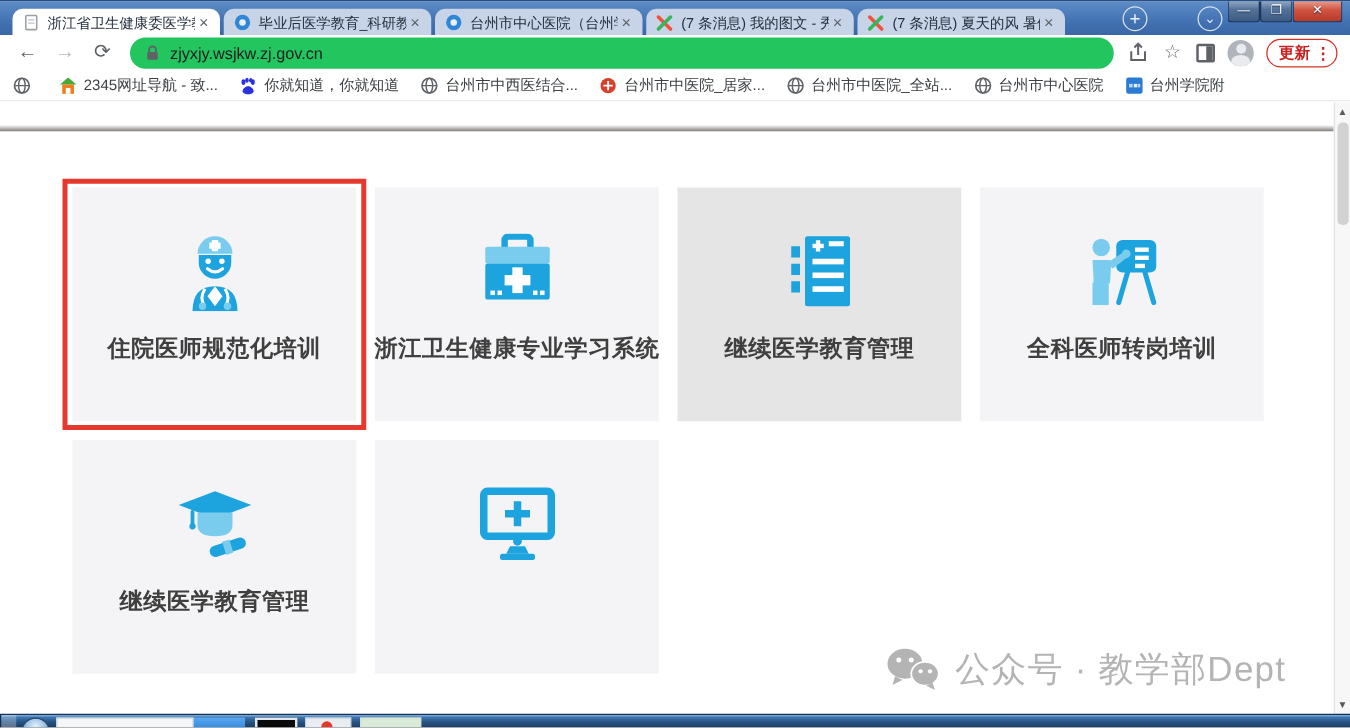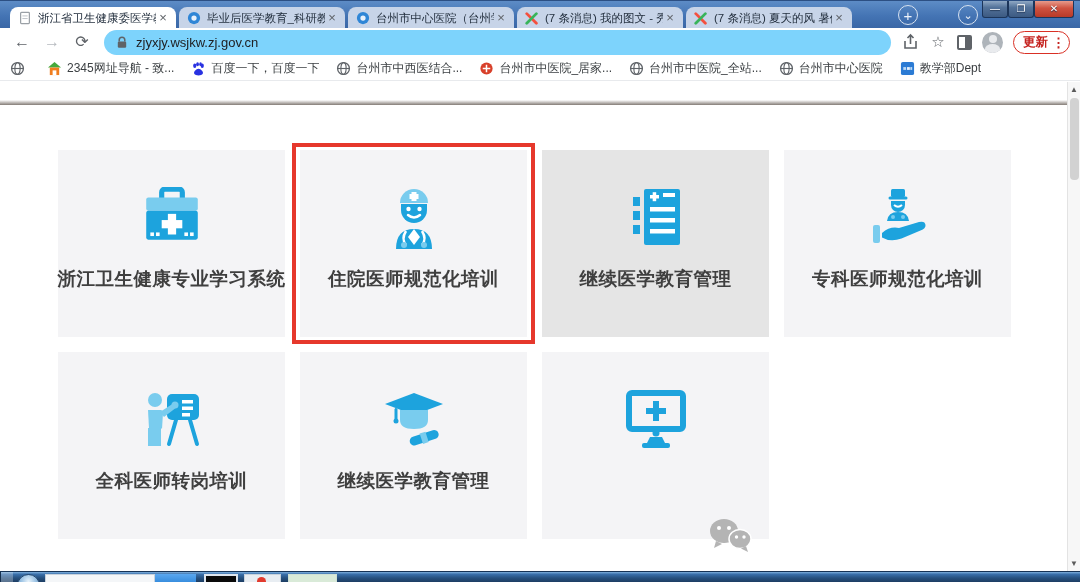--- a/index.html
+++ b/index.html
@@ -48,21 +48,21 @@
 
   
   .toolbar {
     position:absolute; top:28px; left:0; right:0; height:28px; background:#fff;
     display:flex; align-items:center; padding:0 10px;
   }
   .nav-ico { width:24px; height:24px; text-align:center; line-height:24px;
              font-size:16px; color:#5f6368; margin-right:6px; }
   .nav-ico.disabled { color:#b6babf; }
   .omnibox {
-    flex:1; height:25px; margin:0 10px 0 4px; background:#7dd3fc;
+    flex:1; height:25px; margin:0 10px 0 4px; background:#22c55e;
     border-radius:13px; display:flex; align-items:center; padding:0 12px;
   }
   .omnibox .url { font-size:13px; color:#202124; margin-left:8px; }
   .tb-right { display:flex; align-items:center; gap:10px; }
   .tb-ico { width:18px; height:18px; color:#5f6368; font-size:15px; line-height:18px; text-align:center; }
   .panel-ico { width:15px; height:15px; border:2px solid #5f6368; border-radius:2px; position:relative; }
   .panel-ico::after { content:""; position:absolute; right:0; top:0; bottom:0; width:5px; background:#5f6368; }
   .avatar { width:21px; height:21px; border-radius:50%; background:#aeb4ba; position:relative; overflow:hidden; }
   .avatar::before { content:""; position:absolute; left:6.5px; top:3px; width:8px; height:8px; border-radius:50%; background:#e9ebee; }
   .avatar::after { content:""; position:absolute; left:3px; top:12px; width:15px; height:10px; border-radius:50% 50% 0 0; background:#e9ebee; }
@@ -271,21 +271,21 @@
       <span class="bm-label">2345网址导航 - 致...</span>
     </div>
     <div class="bm">
       <svg viewBox="0 0 16 16">
           <ellipse cx="4" cy="5" rx="1.7" ry="2.4" fill="#2932e1"></ellipse>
           <ellipse cx="12" cy="5" rx="1.7" ry="2.4" fill="#2932e1"></ellipse>
           <ellipse cx="7" cy="3.4" rx="1.5" ry="2.2" fill="#2932e1"></ellipse>
           <ellipse cx="10.2" cy="3.4" rx="1.4" ry="2" fill="#2932e1"></ellipse>
           <path d="M4.2 10.5 q3.8 -4.5 7.6 0 q2.4 3 -1 4.4 q-2.8 1 -5.6 0 q-3.4 -1.4 -1 -4.4z" fill="#2932e1"></path>
         </svg>
-      <span class="bm-label">百度一下，百度一下</span>
+      <span class="bm-label">你就知道，你就知道</span>
     </div>
     <div class="bm">
       <svg viewBox="0 0 16 16">
           <circle cx="8" cy="8" r="6.3" fill="none" stroke="#5f6368" stroke-width="1.4"></circle>
           <ellipse cx="8" cy="8" rx="2.8" ry="6.3" fill="none" stroke="#5f6368" stroke-width="1.2"></ellipse>
           <path d="M1.7 8 h12.6" stroke="#5f6368" stroke-width="1.2"></path>
         </svg>
       <span class="bm-label">台州市中西医结合...</span>
     </div>
     <div class="bm">
@@ -311,50 +311,33 @@
         </svg>
       <span class="bm-label">台州市中心医院</span>
     </div>
     <div class="bm">
       <svg viewBox="0 0 16 16">
           <rect x="1" y="1" width="14" height="14" rx="2" fill="#2b7bd4"></rect>
           <rect x="3.5" y="6.5" width="3" height="3" fill="#bcd9f5"></rect>
           <rect x="7.5" y="6.5" width="3" height="3" fill="#e6f1fc"></rect>
           <rect x="11" y="6.5" width="2" height="3" fill="#bcd9f5"></rect>
         </svg>
-      <span class="bm-label">教学部Dept</span>
+      <span class="bm-label">台州学院附</span>
     </div>
   </div>
 
   <div class="banner"></div>
 
   <div class="scrollbar">
     <div class="sb-arrow up">▲</div>
     <div class="sb-thumb"></div>
     <div class="sb-arrow down">▼</div>
   </div>
 
   <div class="grid">
-
-    <div class="card">
-      <div class="c-icon">
-        <svg width="66" height="62" viewBox="0 0 64 60">
-          <rect x="22" y="2" width="20" height="12" rx="3" fill="none" stroke="#1da3dd" stroke-width="5"></rect>
-          <rect x="7" y="10" width="50" height="13" rx="2" class="lite"></rect>
-          <rect x="7" y="23" width="50" height="28" rx="2" class="main"></rect>
-          <rect x="28" y="26" width="8" height="20" class="white"></rect>
-            <rect x="22" y="32" width="20" height="8" class="white"></rect>
-          <rect x="11" y="44" width="3.5" height="3.5" class="white"></rect>
-            <rect x="16.5" y="44" width="3.5" height="3.5" class="white"></rect>
-          <rect x="44" y="44" width="3.5" height="3.5" class="white"></rect>
-            <rect x="49.5" y="44" width="3.5" height="3.5" class="white"></rect>
-        </svg>
-      </div>
-      <div class="c-label">浙江卫生健康专业学习系统</div>
-    </div>
 
     <div class="card">
       <div class="hl-frame"></div>
       <div class="c-icon">
         <svg width="60" height="62" viewBox="0 0 60 62">
           <path d="M16 16 a14 14 0 0 1 28 0 z" class="lite"></path>
           <rect x="27.5" y="5" width="5" height="9" class="white"></rect>
             <rect x="25.5" y="7" width="9" height="5" class="white"></rect>
           <path d="M17 17 h26 v6 a13 13 0 0 1 -26 0 z" class="main"></path>
           <circle cx="24.5" cy="22" r="2.2" class="white"></circle>
@@ -363,54 +346,55 @@
           <path d="M12 62 q0 -20 18 -20 q18 0 18 20 z" class="main"></path>
           <path d="M30 42 l-6 8 6 8 6 -8 z" class="white"></path>
           <path d="M22 44 q-5 8 0 14 M38 44 q5 8 0 14" fill="none" stroke="#fff" stroke-width="2.5"></path>
           <circle cx="20" cy="58" r="3" fill="#79ccee"></circle>
             <circle cx="40" cy="58" r="3" fill="#79ccee"></circle>
         </svg>
       </div>
       <div class="c-label">住院医师规范化培训</div>
     </div>
 
+    <div class="card">
+      <div class="c-icon">
+        <svg width="66" height="62" viewBox="0 0 64 60">
+          <rect x="22" y="2" width="20" height="12" rx="3" fill="none" stroke="#1da3dd" stroke-width="5"></rect>
+          <rect x="7" y="10" width="50" height="13" rx="2" class="lite"></rect>
+          <rect x="7" y="23" width="50" height="28" rx="2" class="main"></rect>
+          <rect x="28" y="26" width="8" height="20" class="white"></rect>
+            <rect x="22" y="32" width="20" height="8" class="white"></rect>
+          <rect x="11" y="44" width="3.5" height="3.5" class="white"></rect>
+            <rect x="16.5" y="44" width="3.5" height="3.5" class="white"></rect>
+          <rect x="44" y="44" width="3.5" height="3.5" class="white"></rect>
+            <rect x="49.5" y="44" width="3.5" height="3.5" class="white"></rect>
+        </svg>
+      </div>
+      <div class="c-label">浙江卫生健康专业学习系统</div>
+    </div>
+
     <div class="card blue-bg">
       <div class="c-icon">
         <svg width="58" height="62" viewBox="0 0 58 62">
           <rect x="6" y="10" width="7" height="9" class="main"></rect>
             <rect x="6" y="24" width="7" height="9" class="main"></rect>
             <rect x="6" y="38" width="7" height="9" class="main"></rect>
           <rect x="17" y="2" width="36" height="56" rx="2" class="main"></rect>
           <rect x="23" y="8" width="9" height="3.5" class="white"></rect>
             <rect x="25.7" y="5.2" width="3.5" height="9" class="white"></rect>
           <rect x="36" y="6" width="12" height="4" class="white"></rect>
           <rect x="23" y="20" width="25" height="4.5" class="white"></rect>
           <rect x="23" y="31" width="25" height="4.5" class="white"></rect>
           <rect x="23" y="42" width="25" height="4.5" class="white"></rect>
         </svg>
       </div>
       <div class="c-label">继续医学教育管理</div>
     </div>
 
-    <div class="card">
-      <div class="c-icon">
-        <svg width="62" height="62" viewBox="0 0 62 62">
-          <rect x="24" y="2" width="14" height="8" rx="1.5" class="main"></rect>
-          <rect x="21.5" y="9.5" width="19" height="3" rx="1.5" class="main"></rect>
-          <path d="M24 14 h14 v4 a7 7 0 0 1 -14 0 z" class="main"></path>
-          <path d="M27 18 q4 3.5 8 0" fill="none" stroke="#fff" stroke-width="2"></path>
-          <path d="M20 34 q1 -9 11 -9 q10 0 11 9 z" class="main"></path>
-          <circle cx="26" cy="30" r="2" class="lite"></circle>
-            <circle cx="36" cy="30" r="2" class="lite"></circle>
-          <rect x="6" y="38" width="7" height="18" rx="2" class="lite"></rect>
-          <path d="M15 46 q8 -7 17 -5 l20 -6 q6 -1.5 6.5 3 q0.3 3.5 -5 5.5 l-19 8 q-11 4 -19.5 -1 z" class="main"></path>
-        </svg>
-      </div>
-      <div class="c-label">专科医师规范化培训</div>
-    </div>
 
     <div class="card">
       <div class="c-icon">
         <svg width="64" height="64" viewBox="0 0 64 64">
           <rect x="27" y="6" width="32" height="26" rx="5" class="main"></rect>
           <rect x="42" y="12" width="11" height="3.5" class="white"></rect>
             <rect x="42" y="18.5" width="11" height="3.5" class="white"></rect>
             <rect x="42" y="25" width="8" height="3.5" class="white"></rect>
           <path d="M36 32 l-7 24 M50 32 l7 24" stroke="#1da3dd" stroke-width="4" stroke-linecap="round" fill="none"></path>
           <circle cx="15" cy="12" r="7" class="lite"></circle>
@@ -460,20 +444,21 @@
     <svg width="44" height="38" viewBox="0 0 44 38">
       <ellipse cx="16" cy="14" rx="14" ry="12" fill="#b4b4b4"></ellipse>
       <path d="M8 24 l-2 7 8 -4 z" fill="#b4b4b4"></path>
       <circle cx="11" cy="11" r="2" fill="#fff"></circle>
         <circle cx="21" cy="11" r="2" fill="#fff"></circle>
       <ellipse cx="32" cy="22" rx="11" ry="9.5" fill="#b4b4b4" stroke="#fff" stroke-width="1.5"></ellipse>
       <path d="M38 29 l2 6 -7 -3.5 z" fill="#b4b4b4"></path>
       <circle cx="28.5" cy="20" r="1.7" fill="#fff"></circle>
         <circle cx="36" cy="20" r="1.7" fill="#fff"></circle>
     </svg>
+    <span class="w-text">公众号 · 教学部Dept</span>
   </div>
 
   <div class="taskbar">
     <div class="tk start-orb"></div>
     <div class="tk tk-white"></div>
     <div class="tk tk-blue"></div>
     <div class="tk tk-black"></div>
     <div class="tk tk-red"></div>
     <div class="tk tk-green"></div>
     <div class="tk-showdesk"></div>

